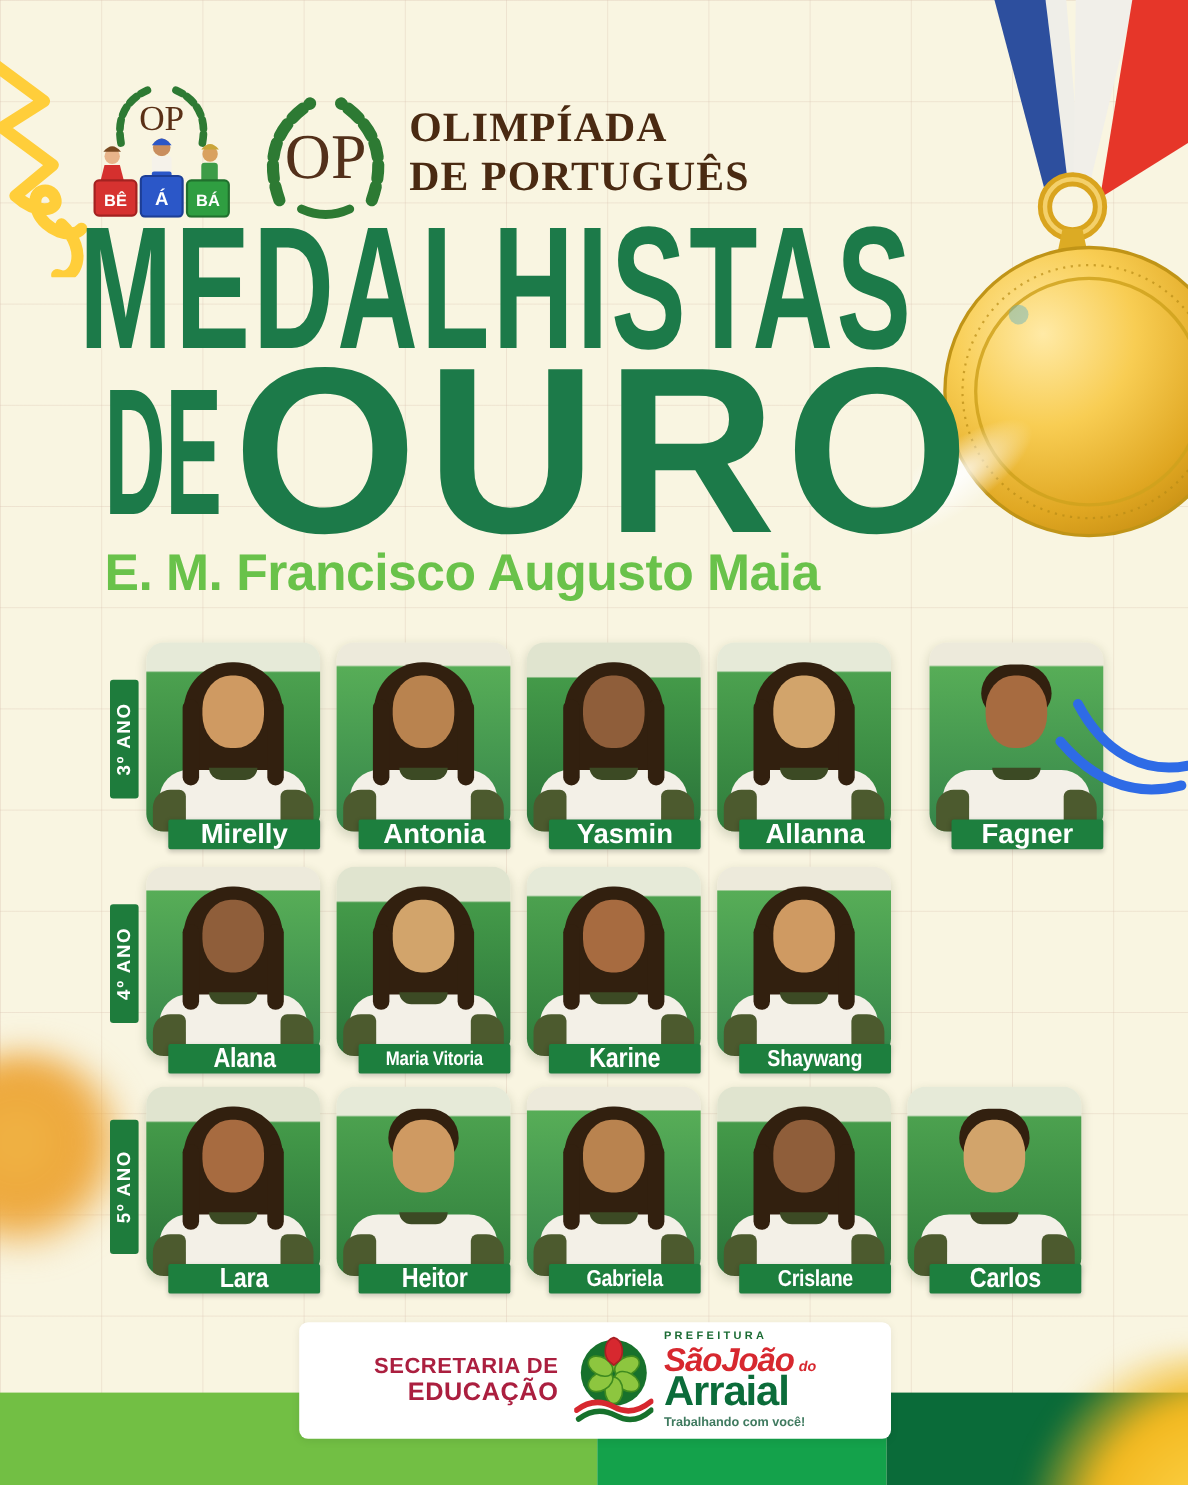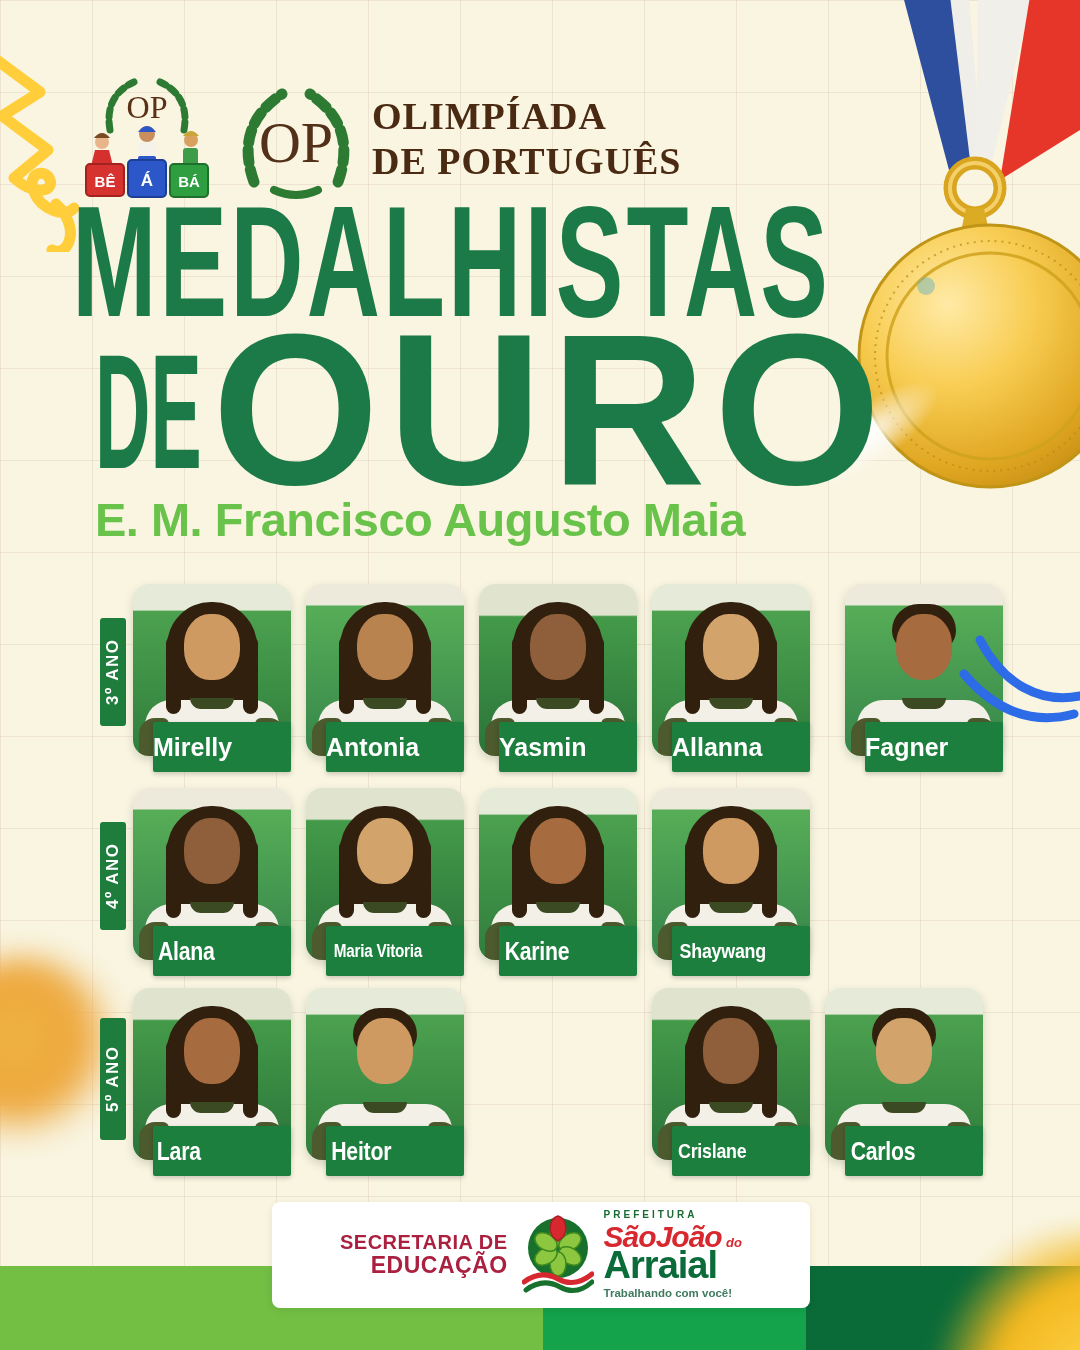--- a/index.html
+++ b/index.html
@@ -49,22 +49,22 @@
     background:#f3f0e7;border-radius:26px 26px 0 0;z-index:2;}
   .sleeve{position:absolute;bottom:0;width:30px;height:44px;background:#4c5a2e;z-index:3;}
   .sleeve.l{left:-6px;border-radius:16px 6px 0 10px;}
   .sleeve.r{right:-6px;border-radius:6px 16px 10px 0;}
   .collar{position:absolute;top:-2px;left:50%;transform:translateX(-50%);width:44px;height:11px;
     background:#3c4a24;border-radius:0 0 12px 12px;z-index:4;}
   .face{position:absolute;top:30px;left:50%;transform:translateX(-50%);width:56px;height:66px;
     border-radius:46%;z-index:5;}
   .strand{position:absolute;top:52px;width:15px;height:78px;background:#32200f;z-index:6;border-radius:8px;}
   .strand.l{left:33px;} .strand.r{right:33px;}
-  .plate{position:absolute;bottom:0;left:20px;width:138px;height:50px;background:#1d7f3e;
-    border-radius:2px;display:flex;align-items:center;justify-content:flex-start;z-index:7;
+  .plate{position:absolute;bottom:0;left:20px;width:138px;height:27px;background:#1d7f3e;
+    border-radius:2px;display:flex;align-items:center;justify-content:center;z-index:7;
     box-shadow:0 2px 5px rgba(0,0,0,.2);}
   .plate span{color:#fff;font-weight:700;white-space:nowrap;}
   .plate.cond span{transform:scaleX(.85);letter-spacing:-.3px;}
 
   
   #band-light{left:0;top:1266px;width:543px;height:84px;background:#72bf44;z-index:1;}
   #band-mid{left:543px;top:1266px;width:263px;height:84px;background:#14a24b;z-index:1;}
   #band-dark{left:806px;top:1266px;width:274px;height:84px;background:#0a6b39;z-index:1;}
   #footer-box{left:272px;top:1202px;width:538px;height:106px;background:#fff;border-radius:8px;
     z-index:4;display:flex;align-items:center;justify-content:center;box-shadow:0 2px 8px rgba(0,0,0,.08);}
@@ -349,20 +349,36 @@
             <div class="hair boy"></div>
             <div class="shirt">
               <div class="sleeve l"></div>
               <div class="sleeve r"></div>
               <div class="collar"></div>
             </div>
             <div class="face" style="background: rgb(207, 154, 98);"></div>
           </div>
           <div class="plate cond">
             <span style="font-size: 25px;">Heitor</span>
+          </div>
+        </div>
+        <div class="card" style="left: 479px;">
+          <div class="photo wall1">
+            <div class="hair girl"></div>
+            <div class="shirt">
+              <div class="sleeve l"></div>
+              <div class="sleeve r"></div>
+              <div class="collar"></div>
+            </div>
+            <div class="face" style="background: rgb(185, 131, 79);"></div>
+            <div class="strand l"></div>
+            <div class="strand r"></div>
+          </div>
+          <div class="plate cond">
+            <span style="font-size: 21px;">Gabriela</span>
           </div>
         </div>
         <div class="card" style="left: 652px;">
           <div class="photo wall2">
             <div class="hair girl"></div>
             <div class="shirt">
               <div class="sleeve l"></div>
               <div class="sleeve r"></div>
               <div class="collar"></div>
             </div>

